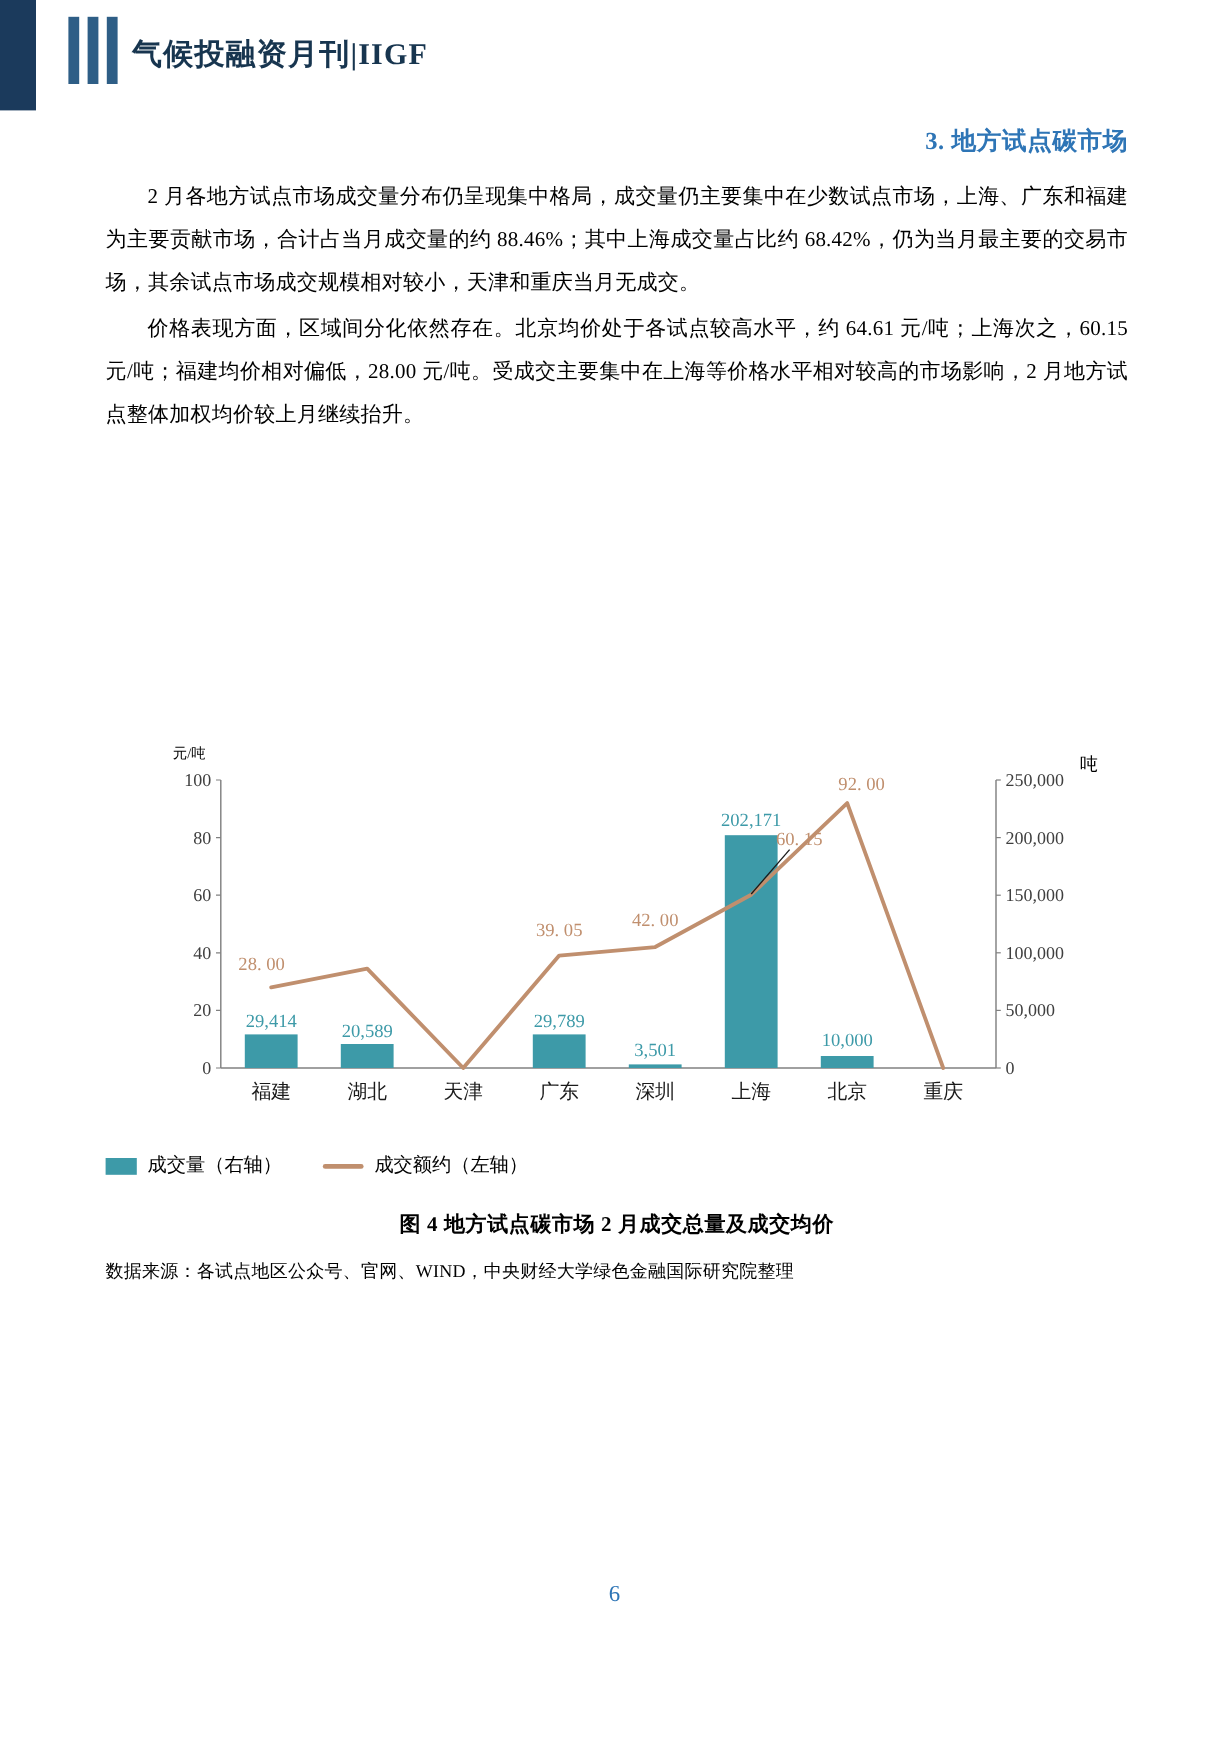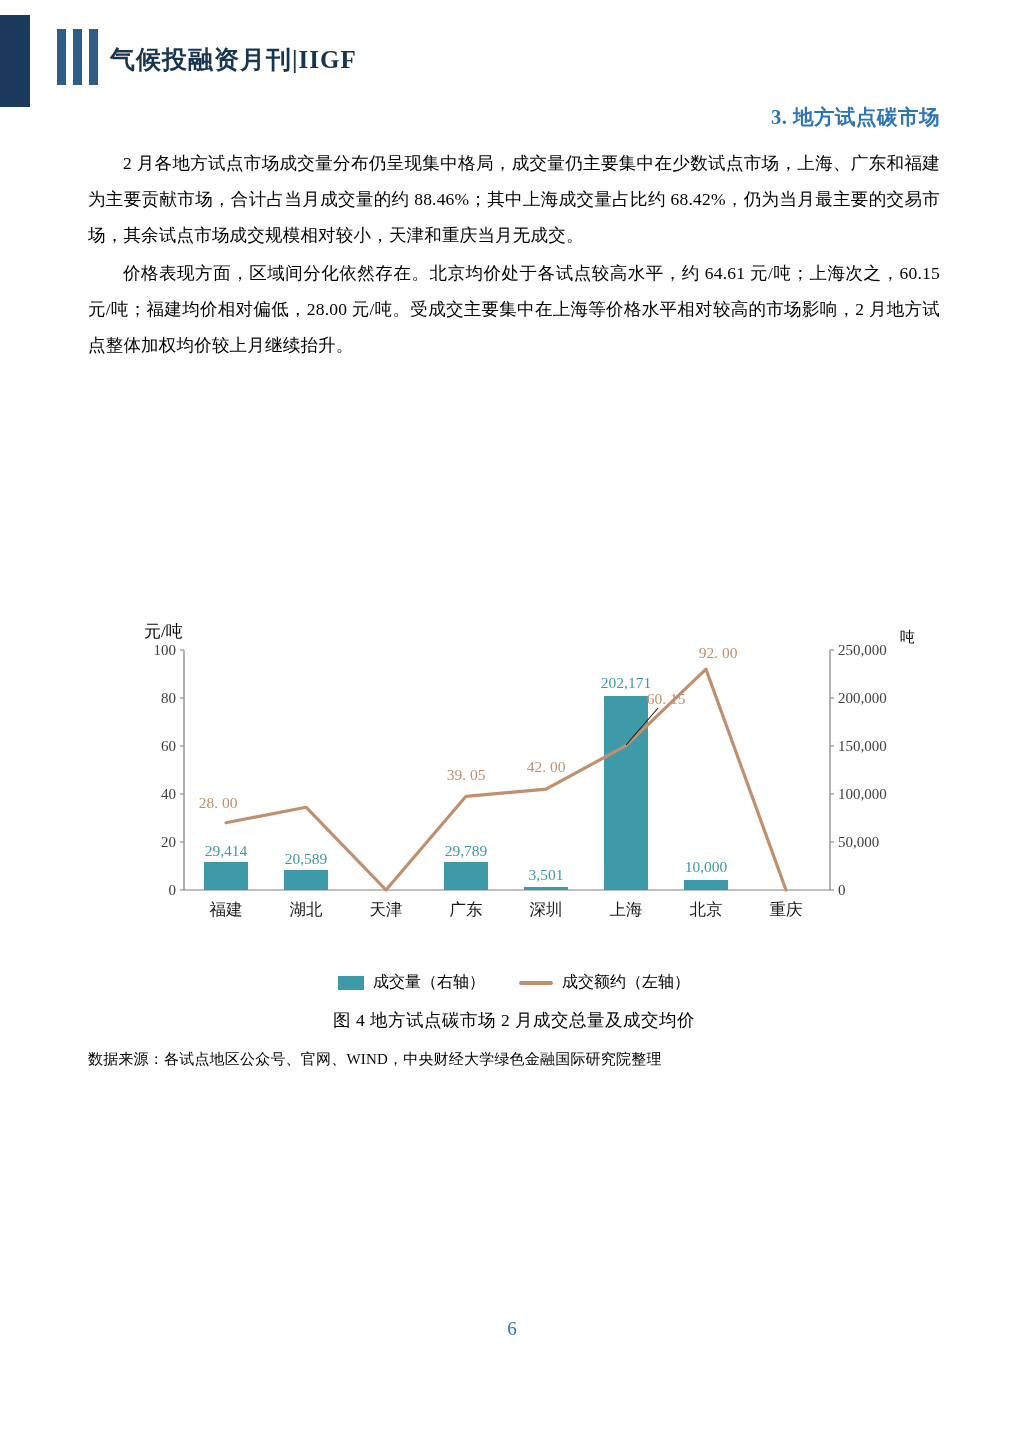--- a/index.html
+++ b/index.html
@@ -12,21 +12,21 @@
     background: #ffffff;
     font-family: "Liberation Serif", "DejaVu Serif", serif;
     color: #000000;
     position: relative;
     overflow: hidden;
   }
 
   
   .header {
     position: absolute;
-    top: 15px;
+    top: 0;
     left: 0;
     width: 1024px;
     height: 92px;
   }
   .header-bar-left {
     position: absolute;
     left: 0;
     top: 0;
     width: 30px;
     height: 92px;
@@ -87,37 +87,37 @@
     position: absolute;
     left: 88px;
     top: 620px;
     width: 852px;
     height: 380px;
   }
   .axis-unit-left {
     position: absolute;
     left: 56px;
     top: 0px;
-    font-size: 17px;
+    font-size: 12px;
   }
   .axis-unit-right {
     position: absolute;
     right: 25px;
     top: 8px;
     font-size: 15px;
   }
   .chart-svg { position: absolute; left: 0; top: 0; }
 
   .legend {
     position: absolute;
     left: 0;
-    top: 352px;
+    top: 341px;
     width: 852px;
     display: flex;
-    justify-content: center;
+    justify-content: flex-start;
     align-items: center;
     gap: 34px;
     font-size: 16px;
     font-family: Liberation Mono, monospace;
   }
   .legend-item { display: flex; align-items: center; gap: 9px; }
   .legend-swatch-bar {
     width: 26px; height: 14px; background: #3d9aa8; display: inline-block;
   }
   .legend-swatch-line {
@@ -125,21 +125,21 @@
     border-radius: 2px;
   }
 
   .fig-caption {
     position: absolute;
     left: 88px;
     top: 1008px;
     width: 852px;
     text-align: center;
     font-size: 17.5px;
-    font-weight: normal;
+    font-weight: bold;
     letter-spacing: 0.5px;
   }
   .source-note {
     position: absolute;
     left: 88px;
     top: 1050px;
     width: 852px;
     font-size: 15px;
     letter-spacing: 0.2px;
   }

